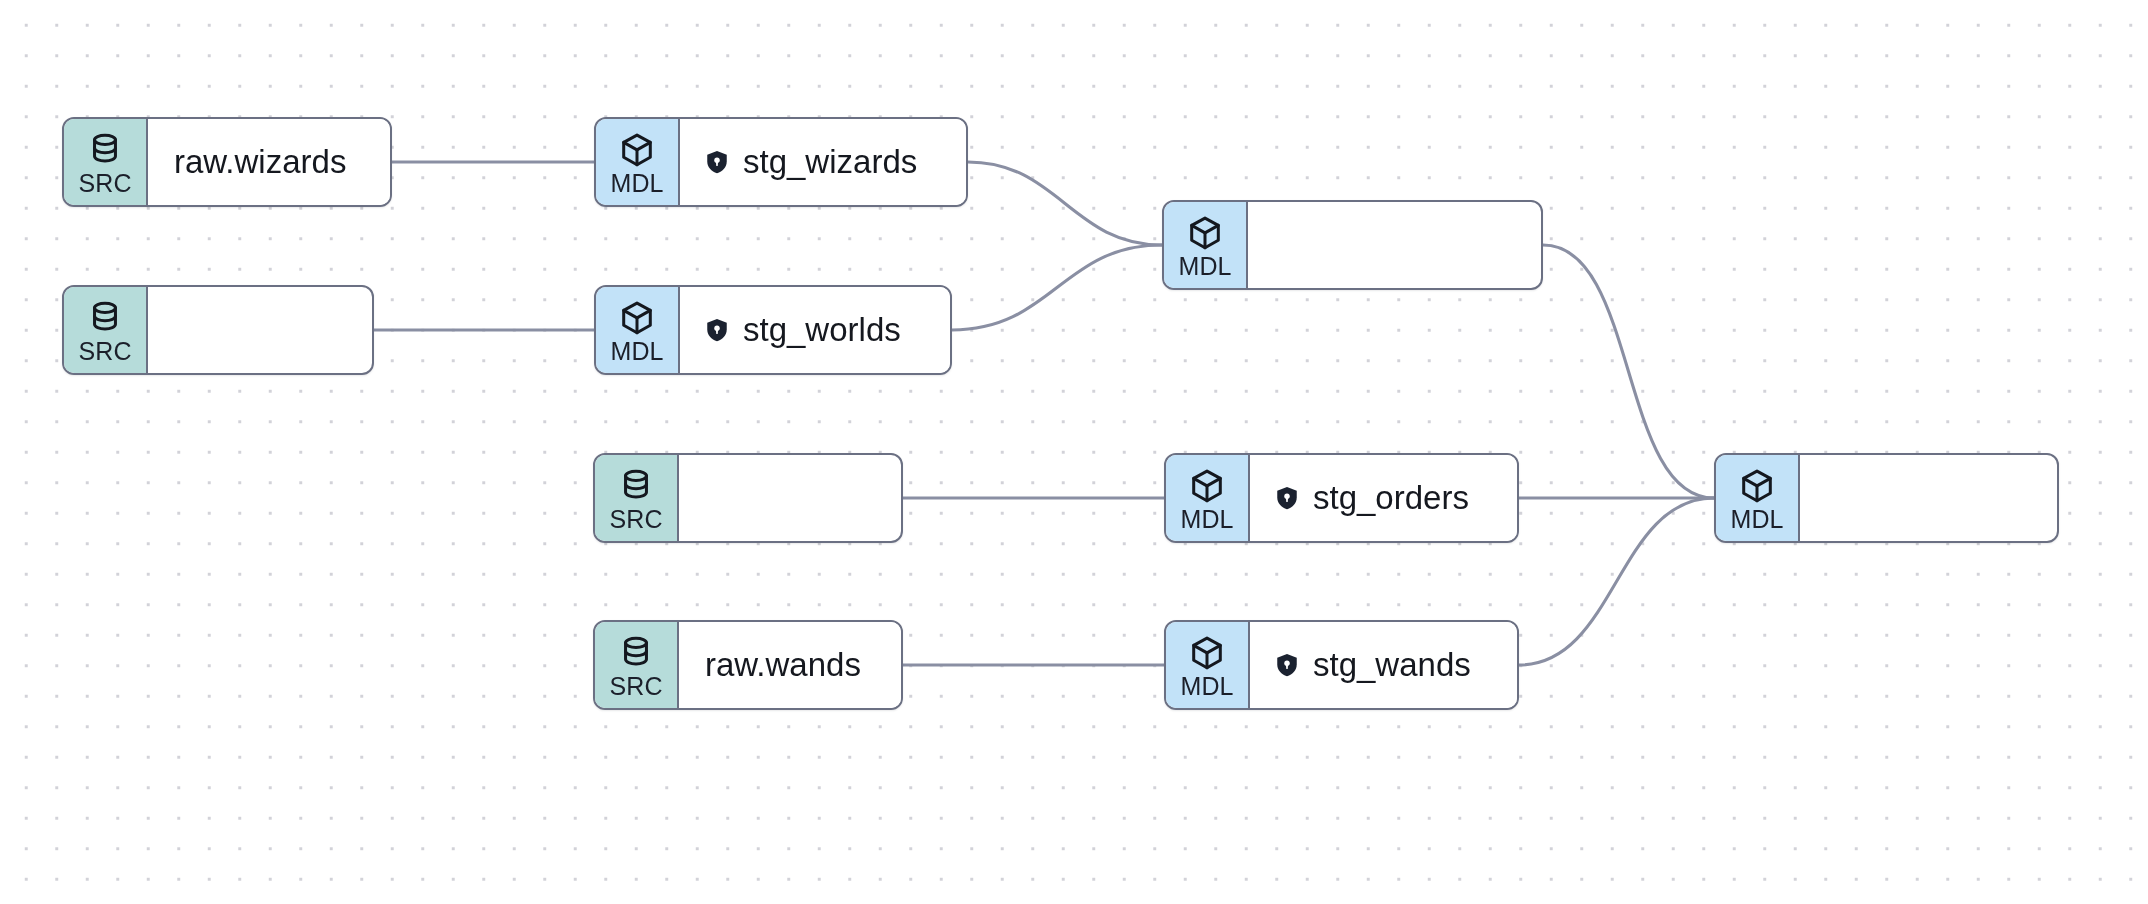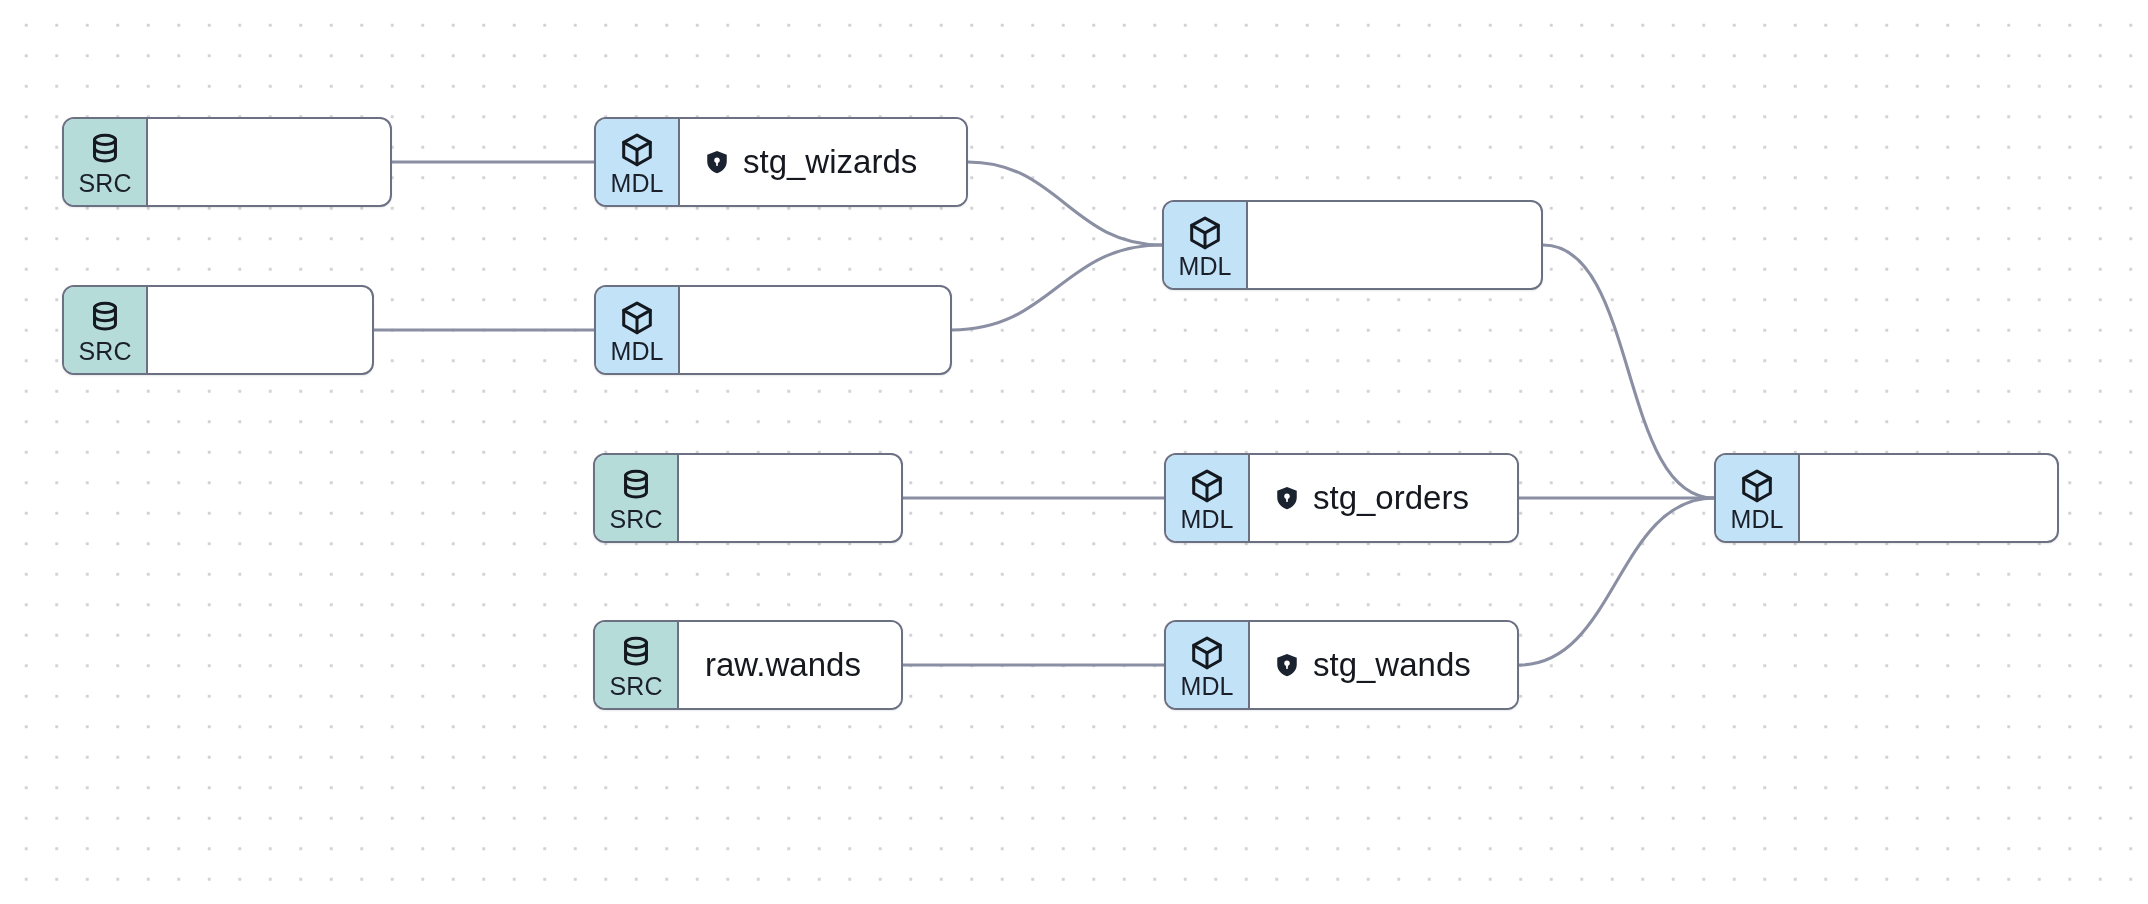--- a/index.html
+++ b/index.html
@@ -136,20 +136,23 @@
         <div class="node-badge">
           <span class="badge-icon">
             <svg viewBox="0 0 24 24" fill="none" stroke="#14181f" stroke-width="1.9" stroke-linecap="round" stroke-linejoin="round">
               <ellipse cx="12" cy="5.6" rx="6.6" ry="2.9"></ellipse>
               <path d="M5.4 5.6 v5.2 c0 1.6 3 2.9 6.6 2.9 s6.6 -1.3 6.6 -2.9 V5.6"></path>
               <path d="M5.4 10.8 v5.2 c0 1.6 3 2.9 6.6 2.9 s6.6 -1.3 6.6 -2.9 v-5.2"></path>
             </svg>
           </span>
           <span class="badge-text">SRC</span>
         </div>
+        <div class="node-body">
+          <span class="node-label">raw.wizards</span>
+        </div>
       </div>
       <div class="node src" style="left: 62px; top: 285px; width: 312px;">
         <div class="node-badge">
           <span class="badge-icon">
             <svg viewBox="0 0 24 24" fill="none" stroke="#14181f" stroke-width="1.9" stroke-linecap="round" stroke-linejoin="round">
               <ellipse cx="12" cy="5.6" rx="6.6" ry="2.9"></ellipse>
               <path d="M5.4 5.6 v5.2 c0 1.6 3 2.9 6.6 2.9 s6.6 -1.3 6.6 -2.9 V5.6"></path>
               <path d="M5.4 10.8 v5.2 c0 1.6 3 2.9 6.6 2.9 s6.6 -1.3 6.6 -2.9 v-5.2"></path>
             </svg>
           </span>
@@ -209,62 +212,72 @@
         <div class="node-badge">
           <span class="badge-icon">
             <svg viewBox="0 0 24 24" fill="none" stroke="#14181f" stroke-width="1.9" stroke-linecap="round" stroke-linejoin="round">
               <path d="M12 2.6 L20.4 7.2 L20.4 16.6 L12 21.3 L3.6 16.6 L3.6 7.2 Z"></path>
               <path d="M3.6 7.2 L12 11.9 L20.4 7.2"></path>
               <path d="M12 11.9 L12 21.3"></path>
             </svg>
           </span>
           <span class="badge-text">MDL</span>
         </div>
-      </div>
-      <div class="node mdl" style="left: 1164px; top: 453px; width: 355px;">
-        <div class="node-badge">
-          <span class="badge-icon">
-            <svg viewBox="0 0 24 24" fill="none" stroke="#14181f" stroke-width="1.9" stroke-linecap="round" stroke-linejoin="round">
-              <path d="M12 2.6 L20.4 7.2 L20.4 16.6 L12 21.3 L3.6 16.6 L3.6 7.2 Z"></path>
-              <path d="M3.6 7.2 L12 11.9 L20.4 7.2"></path>
-              <path d="M12 11.9 L12 21.3"></path>
-            </svg>
-          </span>
-          <span class="badge-text">MDL</span>
-        </div>
         <div class="node-body">
           <span class="lock-icon">
             <svg viewBox="0 0 24 24">
               <path d="M12 1.8 L21 5.2 V11.4 C21 16.9 17.2 21 12 22.4 C6.8 21 3 16.9 3 11.4 V5.2 Z" fill="#1b2230"></path>
               <circle cx="12" cy="10.3" r="2.5" fill="#ffffff"></circle>
               <path d="M10.9 10.6 h2.2 l-0.45 5 h-1.3 Z" fill="#ffffff"></path>
             </svg>
           </span>
-          <span class="node-label">stg_orders</span>
-        </div>
-      </div>
-      <div class="node mdl" style="left: 1164px; top: 620px; width: 355px;">
+          <span class="node-label">stg_worlds</span>
+        </div>
+      </div>
+      <div class="node mdl" style="left: 1164px; top: 453px; width: 355px;">
         <div class="node-badge">
           <span class="badge-icon">
             <svg viewBox="0 0 24 24" fill="none" stroke="#14181f" stroke-width="1.9" stroke-linecap="round" stroke-linejoin="round">
               <path d="M12 2.6 L20.4 7.2 L20.4 16.6 L12 21.3 L3.6 16.6 L3.6 7.2 Z"></path>
               <path d="M3.6 7.2 L12 11.9 L20.4 7.2"></path>
               <path d="M12 11.9 L12 21.3"></path>
             </svg>
           </span>
           <span class="badge-text">MDL</span>
         </div>
         <div class="node-body">
           <span class="lock-icon">
             <svg viewBox="0 0 24 24">
               <path d="M12 1.8 L21 5.2 V11.4 C21 16.9 17.2 21 12 22.4 C6.8 21 3 16.9 3 11.4 V5.2 Z" fill="#1b2230"></path>
               <circle cx="12" cy="10.3" r="2.5" fill="#ffffff"></circle>
               <path d="M10.9 10.6 h2.2 l-0.45 5 h-1.3 Z" fill="#ffffff"></path>
             </svg>
           </span>
+          <span class="node-label">stg_orders</span>
+        </div>
+      </div>
+      <div class="node mdl" style="left: 1164px; top: 620px; width: 355px;">
+        <div class="node-badge">
+          <span class="badge-icon">
+            <svg viewBox="0 0 24 24" fill="none" stroke="#14181f" stroke-width="1.9" stroke-linecap="round" stroke-linejoin="round">
+              <path d="M12 2.6 L20.4 7.2 L20.4 16.6 L12 21.3 L3.6 16.6 L3.6 7.2 Z"></path>
+              <path d="M3.6 7.2 L12 11.9 L20.4 7.2"></path>
+              <path d="M12 11.9 L12 21.3"></path>
+            </svg>
+          </span>
+          <span class="badge-text">MDL</span>
+        </div>
+        <div class="node-body">
+          <span class="lock-icon">
+            <svg viewBox="0 0 24 24">
+              <path d="M12 1.8 L21 5.2 V11.4 C21 16.9 17.2 21 12 22.4 C6.8 21 3 16.9 3 11.4 V5.2 Z" fill="#1b2230"></path>
+              <circle cx="12" cy="10.3" r="2.5" fill="#ffffff"></circle>
+              <path d="M10.9 10.6 h2.2 l-0.45 5 h-1.3 Z" fill="#ffffff"></path>
+            </svg>
+          </span>
           <span class="node-label">stg_wands</span>
         </div>
       </div>
       <div class="node mdl" style="left: 1162px; top: 200px; width: 381px;">
         <div class="node-badge">
           <span class="badge-icon">
             <svg viewBox="0 0 24 24" fill="none" stroke="#14181f" stroke-width="1.9" stroke-linecap="round" stroke-linejoin="round">
               <path d="M12 2.6 L20.4 7.2 L20.4 16.6 L12 21.3 L3.6 16.6 L3.6 7.2 Z"></path>
               <path d="M3.6 7.2 L12 11.9 L20.4 7.2"></path>
               <path d="M12 11.9 L12 21.3"></path>

